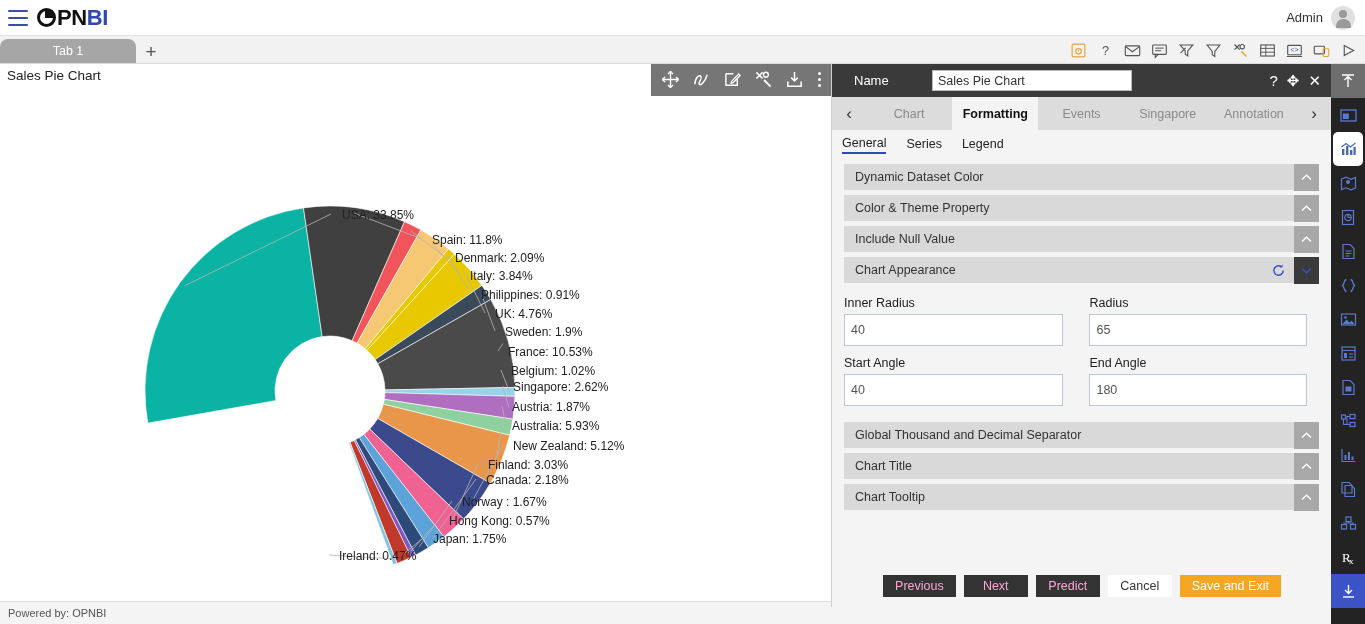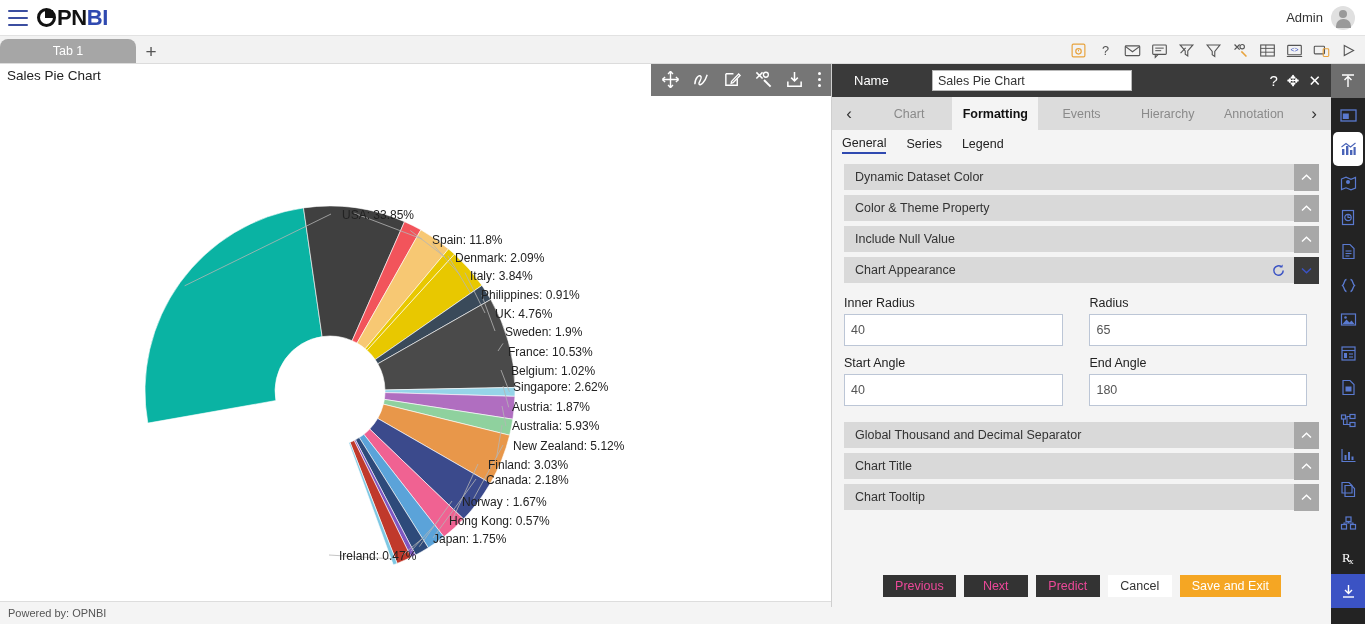--- a/index.html
+++ b/index.html
@@ -90,21 +90,21 @@
   .fieldcol{width:50%;padding:0 12px 0 0;}
   .fieldcol:first-child{padding-right:10px;}
   .flabel{font-size:12.5px;color:#222;margin:2px 0 4px 0;}
   .finput{width:100%;height:32px;border:1px solid #bcc6d6;background:#fff;font-size:12.5px;
           padding:0 6px;color:#555;font-family:"Liberation Sans",sans-serif;outline:none;}
 
   .btnrow{position:absolute;left:0;bottom:10px;width:500px;display:flex;justify-content:center;
           align-items:center;gap:8px;}
   .btn{height:22px;min-width:64px;padding:0 12px;font-size:12.5px;border:none;cursor:pointer;
        font-family:"Liberation Sans",sans-serif;}
-  .btn.dark{background:#333;color:#ec4899;}
+  .btn.dark{background:#333;color:#f9a8d4;}
   .btn.plain{background:#fff;color:#333;}
   .btn.orange{background:#f5a623;color:#fff;}
 
   
   .rail{position:absolute;left:1331px;top:64px;width:34px;height:560px;background:#232323;}
   .rail-top{height:34px;background:#6e6e6e;display:flex;align-items:center;justify-content:center;cursor:pointer;}
   .rail-item{height:34px;display:flex;align-items:center;justify-content:center;cursor:pointer;}
   .rail-item.sel{background:#fff;margin:0 2px;border-radius:5px;}
   .rail-item.blue{background:#3b53c4;}
 </style>
@@ -300,21 +300,21 @@
         <span>✥</span>
         <span>✕</span>
       </span>
     </div>
 
     <div class="tabs1">
       <div class="arrowbtn">‹</div>
       <div class="t1">Chart</div>
       <div class="t1 active">Formatting</div>
       <div class="t1">Events</div>
-      <div class="t1">Hierarchy</div>
+      <div class="t1">Singapore</div>
       <div class="t1">Annotation</div>
       <div class="arrowbtn right">›</div>
     </div>
 
     <div class="tabs2">
       <div class="t2 active">General</div>
       <div class="t2">Series</div>
       <div class="t2">Legend</div>
     </div>
 

